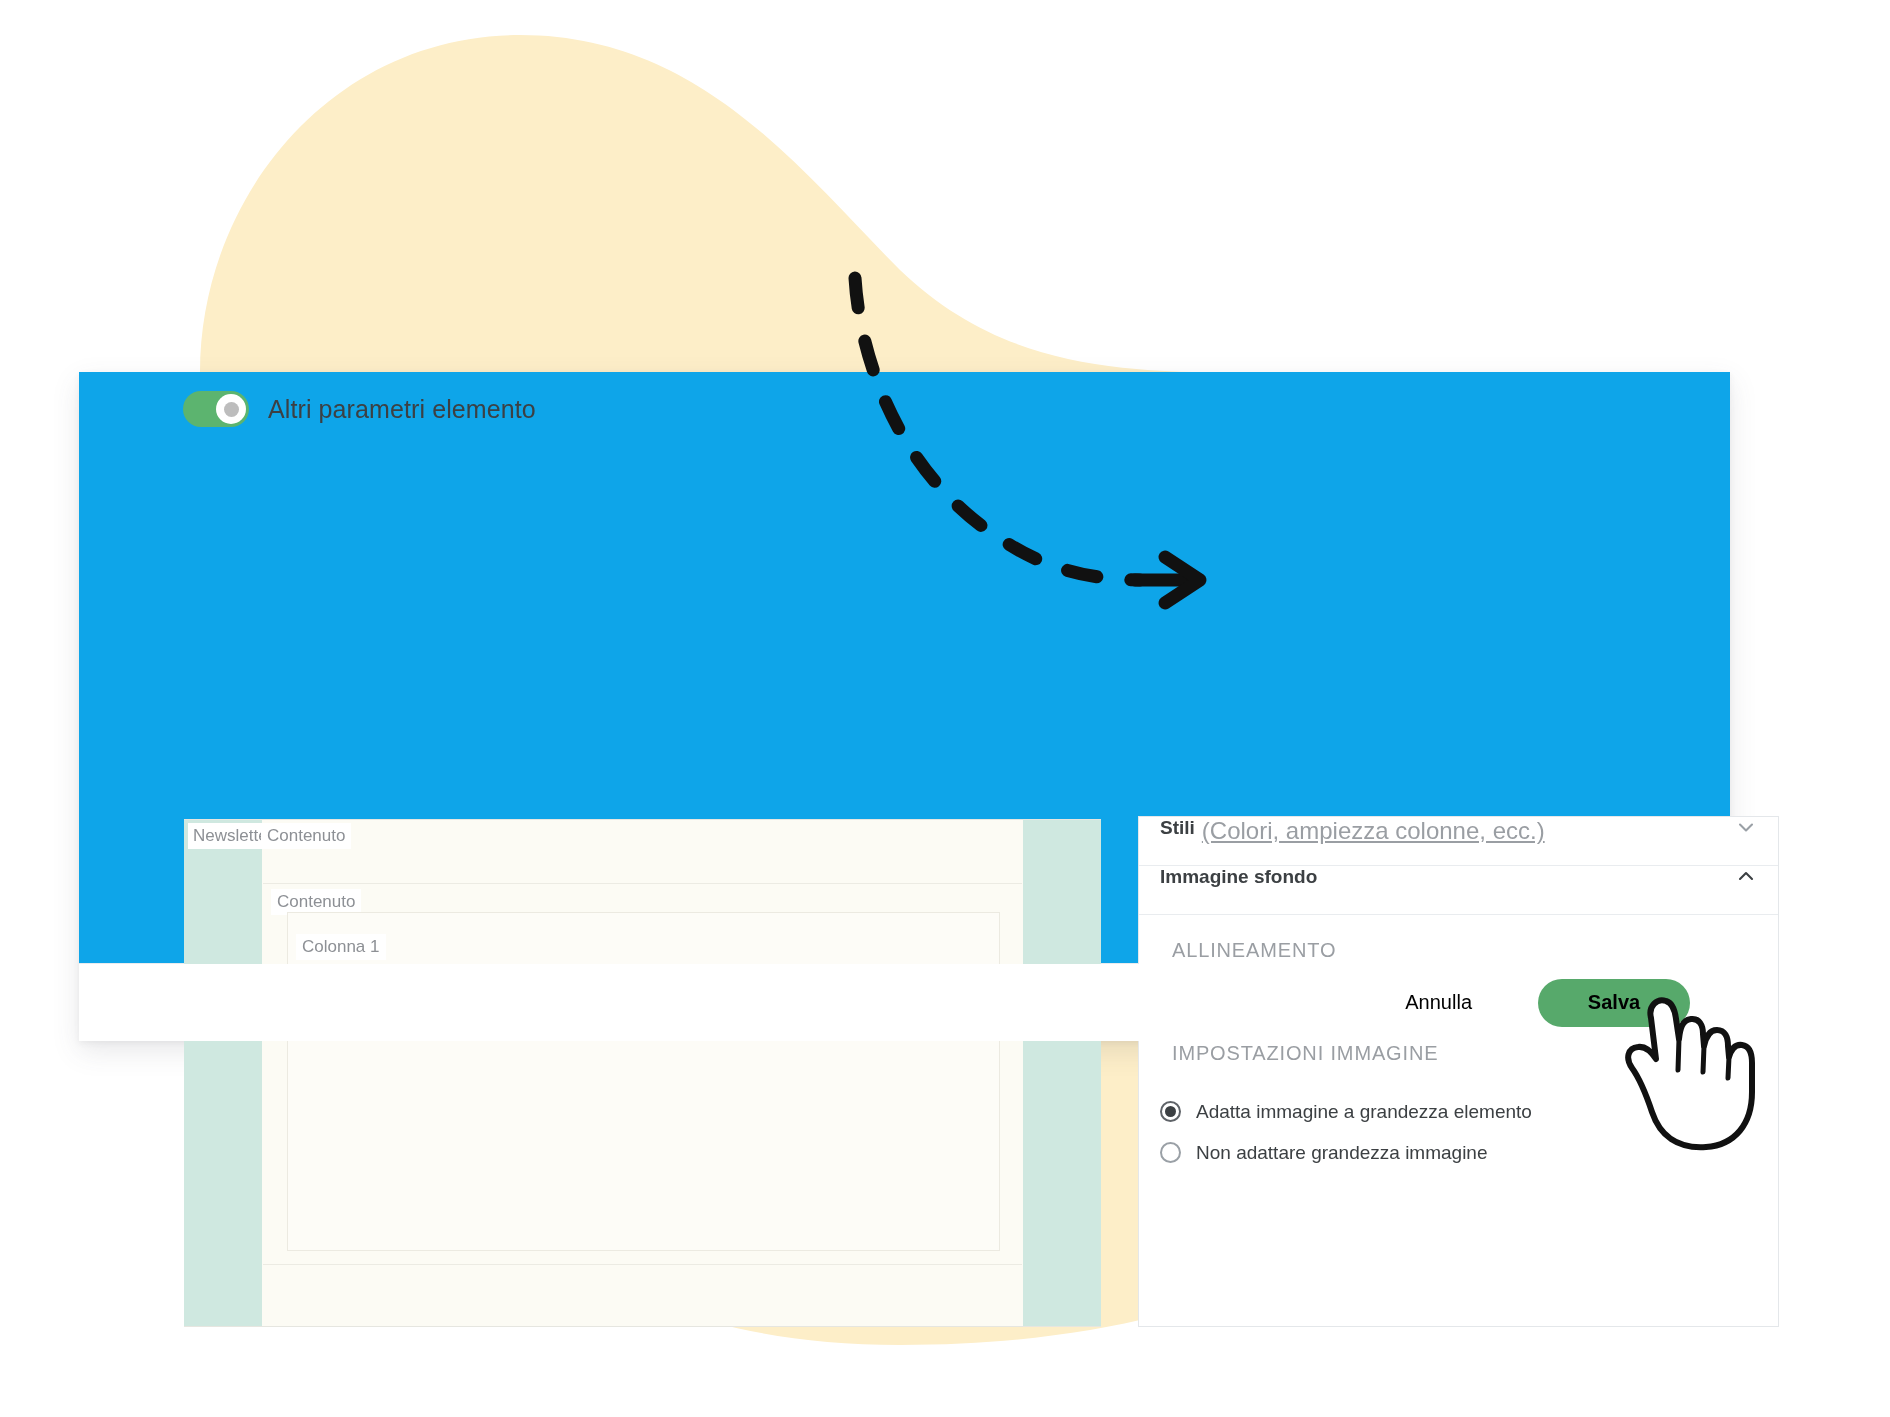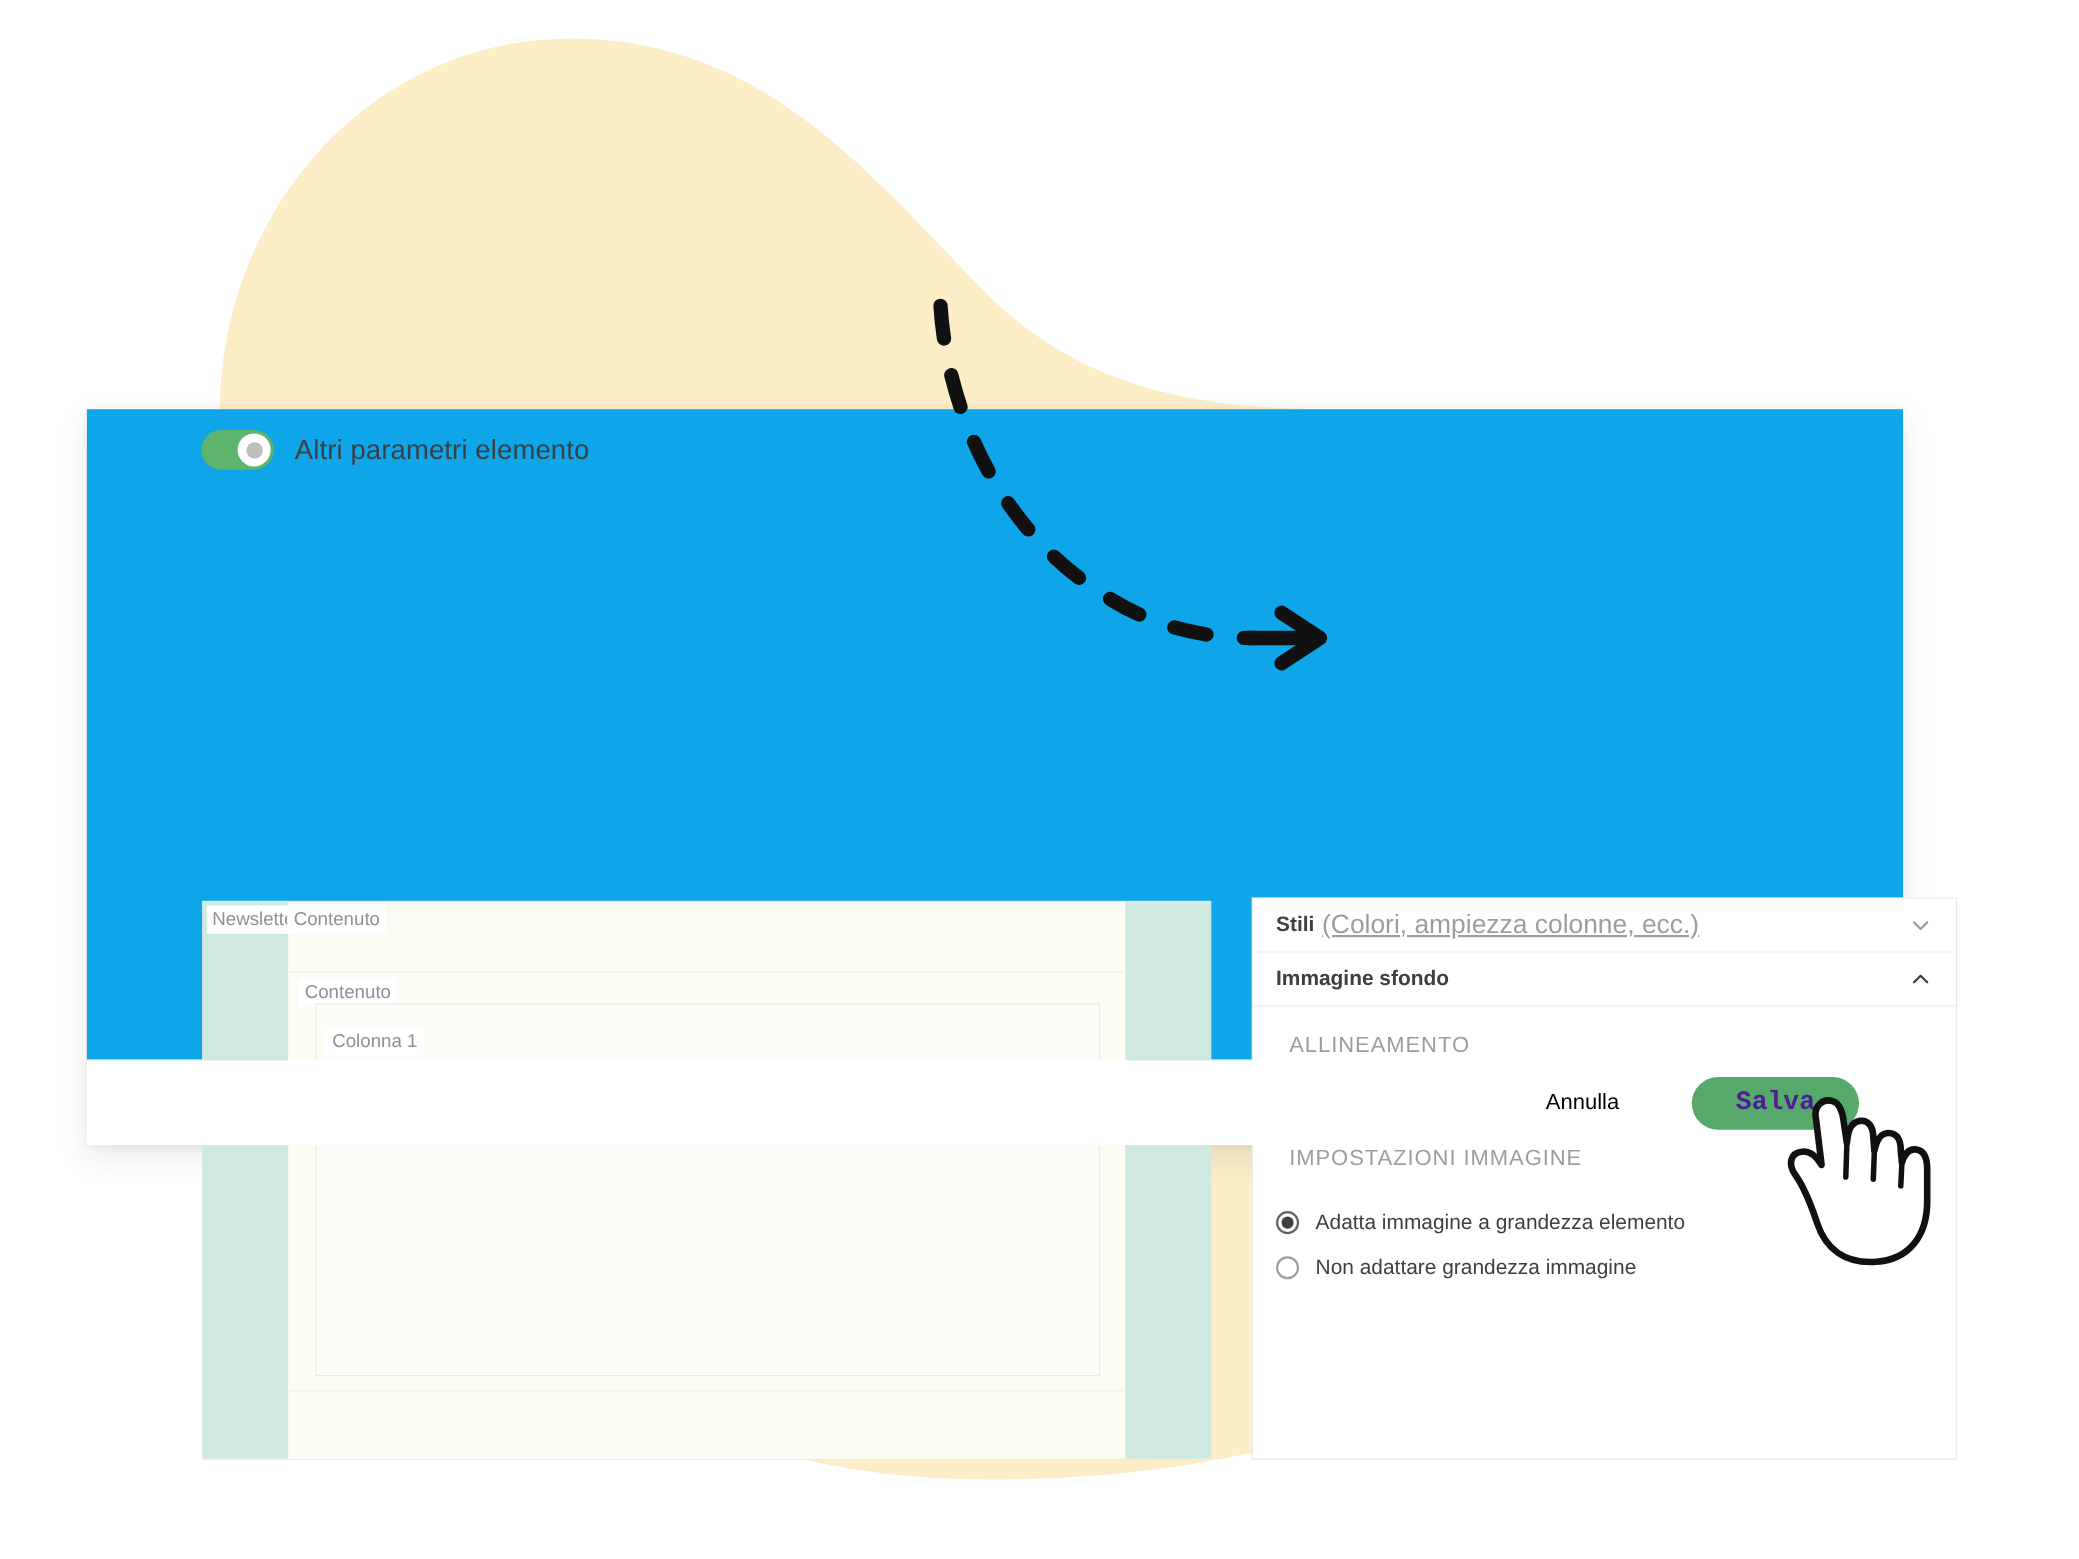--- a/index.html
+++ b/index.html
@@ -170,21 +170,21 @@
     width: 641px;
     height: 511px;
     background: #ffffff;
     border: 1px solid #e4e7ea;
     box-sizing: border-box;
   }
   .acc-row {
     height: 49px;
     border-bottom: 1px solid #e9ecef;
     display: flex;
-    align-items: center;
+    align-items: flex-start;
     padding: 0 22px 0 21px;
     box-sizing: border-box;
     background: #ffffff;
   }
   .acc-title {
     font-size: 19px;
     color: #3c4043;
     font-weight: bold;
   }
   .acc-sub {
@@ -334,28 +334,28 @@
     color: #000000;
     font-size: 20px;
     padding: 10px 22px;
     cursor: pointer;
     font-family: inherit;
     margin-right: 44px;
   }
   .btn-save {
     background: #57a96b;
     border: none;
-    color: #4c1d95;
-    font-size: 24px;
+    color: #000000;
+    font-size: 20px;
     font-weight: bold;
     width: 152px;
     height: 48px;
     border-radius: 24px;
     cursor: pointer;
-    font-family: Liberation Mono, monospace;
+    font-family: Liberation Sans, sans-serif;
   }
 
   
   .anno {
     position: absolute;
     inset: 0;
     pointer-events: none;
     width: 1890px;
     height: 1417px;
   }

